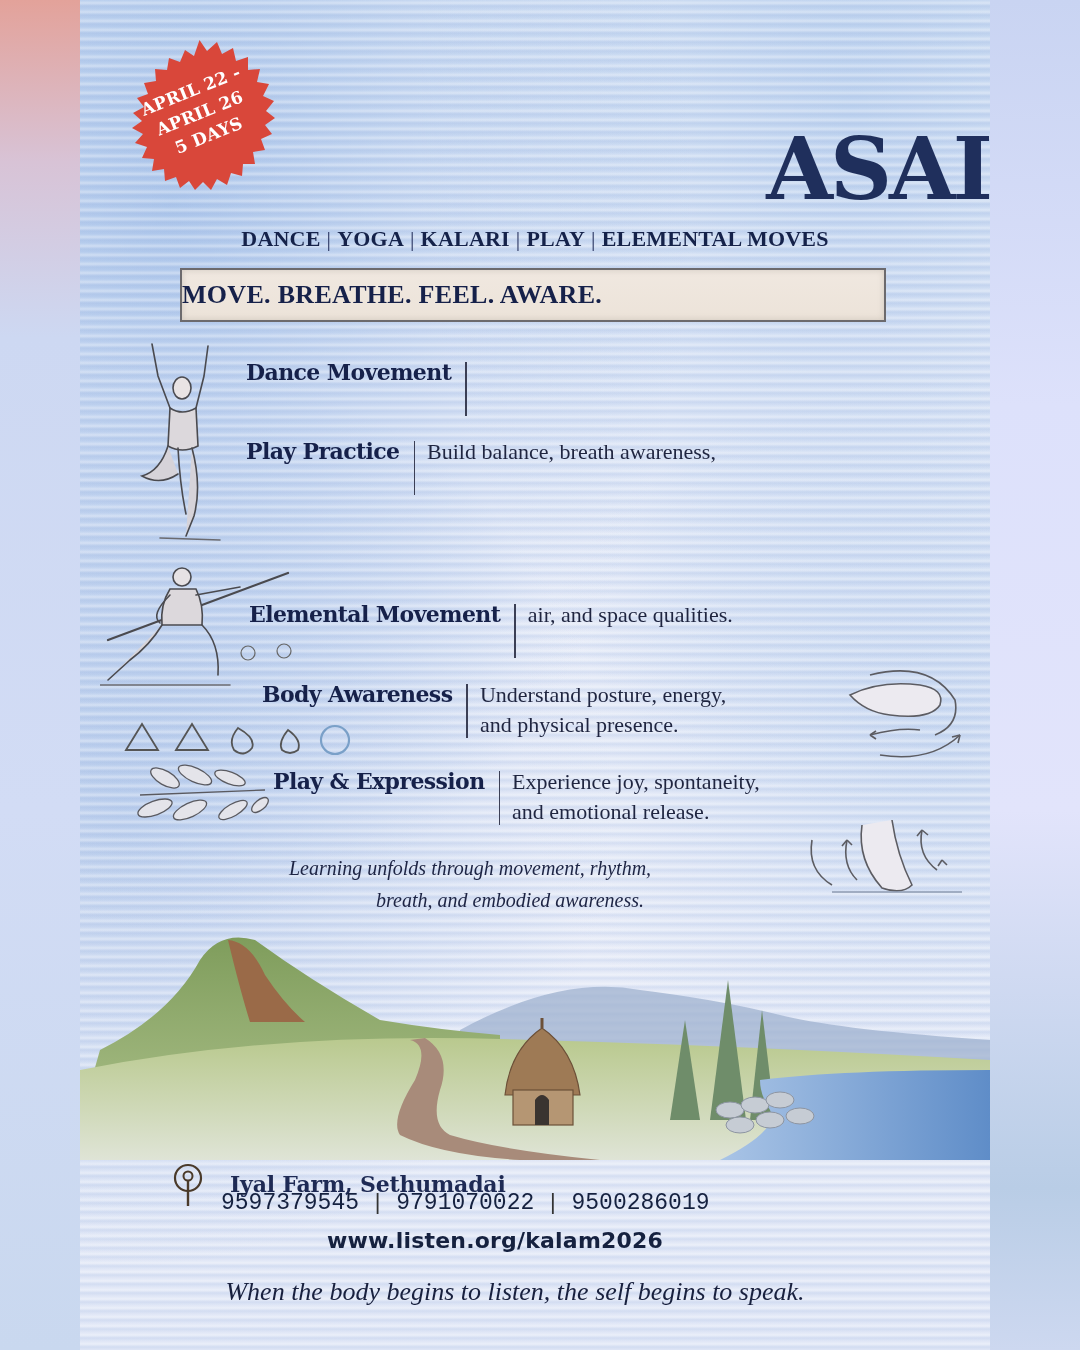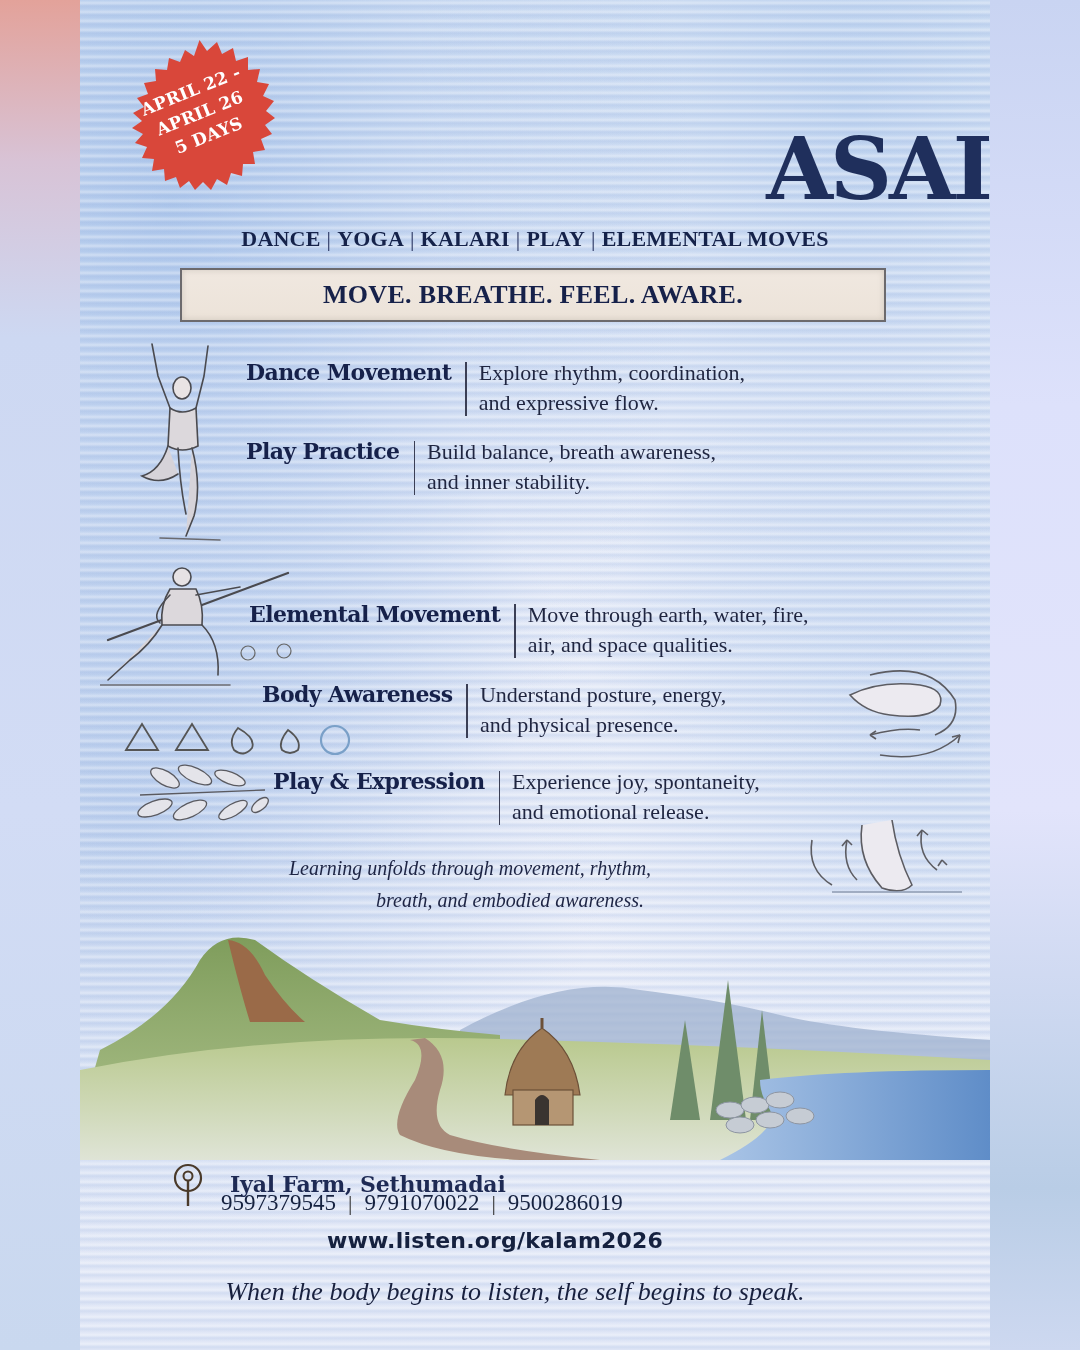--- a/index.html
+++ b/index.html
@@ -53,21 +53,21 @@
     font-family: "Liberation Serif", serif; font-weight: bold;
     font-size: 22px; color: #15224a; letter-spacing: 0.2px;
   }
   .subtitle .sep { font-weight: normal; color: #2a3560; margin: 0 6px; }
 
   .tagline-box {
     position: absolute; left: 100px; top: 268px; width: 706px; height: 54px;
     background: linear-gradient(180deg, #f0e8e0 0%, #ece3d9 100%);
     border: 2px solid #6c6a6d;
     box-shadow: inset 0 0 6px rgba(120,110,100,0.25);
-    display: flex; align-items: center; justify-content: center;
+    display: flex; align-items: center; 
   }
   .tagline {
     font-family: "Liberation Serif", serif; font-weight: bold;
     font-size: 26px; color: #16214a; letter-spacing: 0.3px;
   }
 
   
   .activity {
     position: absolute; display: flex; align-items: flex-start;
   }
@@ -101,21 +101,21 @@
     position: absolute; left: 90px; top: 1158px; display: flex; align-items: center;
   }
   .pin { width: 36px; height: 48px; margin-right: 12px; margin-top: 4px; }
   .location {
     font-family: "DejaVu Serif", serif; font-weight: bold; font-size: 22px; color: #1e2a54;
     letter-spacing: -0.2px;
     margin-left: 12px;
   }
   .phones {
     position: absolute; left: 141px; top: 1190px; display: flex; align-items: center;
-    font-family: Liberation Serif, serif; font-size: 23px; color: #15213f;
+    font-family: Liberation Mono, monospace; font-size: 23px; color: #15213f;
   }
   .phones .sep { margin: 0 12px; color: #333; font-size: 22px; }
   .website {
     position: absolute; left: 0; width: 830px; top: 1228px; text-align: center;
     font-family: "DejaVu Sans", sans-serif; font-weight: bold; font-size: 22px; color: #15213f;
     letter-spacing: 0.2px;
   }
   .quote {
     position: absolute; left: 0; width: 870px; top: 1277px; text-align: center;
     font-family: "Liberation Serif", serif; font-style: italic; font-size: 26px; color: #18203e;
@@ -223,41 +223,35 @@
       <path d="M120,30 Q115,55 135,70"></path>
       <path d="M120,30 L115,36 M120,30 L126,35"></path>
       <path d="M140,60 L136,66 M140,60 L145,65"></path>
       <line x1="30" y1="92" x2="160" y2="92" stroke="#8c9ab0"></line>
     </g>
   </svg>
 
   <div class="activity" style="left:166px; top:358px;">
     <div class="act-name">Dance Movement</div>
     <div class="act-divider"></div>
-    <div>
-      <div class="act-desc">Explore rhythm, coordination,</div>
-      <div class="act-desc">and expressive flow.</div>
-    </div>
   </div>
 
   <div class="activity" style="left:166px; top:437px;">
     <div class="act-name">Play Practice</div>
     <div class="act-divider"></div>
     <div>
       <div class="act-desc">Build balance, breath awareness,</div>
-      <div class="act-desc">and inner stability.</div>
     </div>
   </div>
 
 
   <div class="activity" style="left:169px; top:600px;">
     <div class="act-name">Elemental Movement</div>
     <div class="act-divider"></div>
     <div>
-      <div class="act-desc">Move through earth, water, fire,</div>
       <div class="act-desc">air, and space qualities.</div>
     </div>
   </div>
 
   <div class="activity" style="left:182px; top:680px;">
     <div class="act-name">Body Awareness</div>
     <div class="act-divider"></div>
     <div>
       <div class="act-desc">Understand posture, energy,</div>
       <div class="act-desc">and physical presence.</div>

